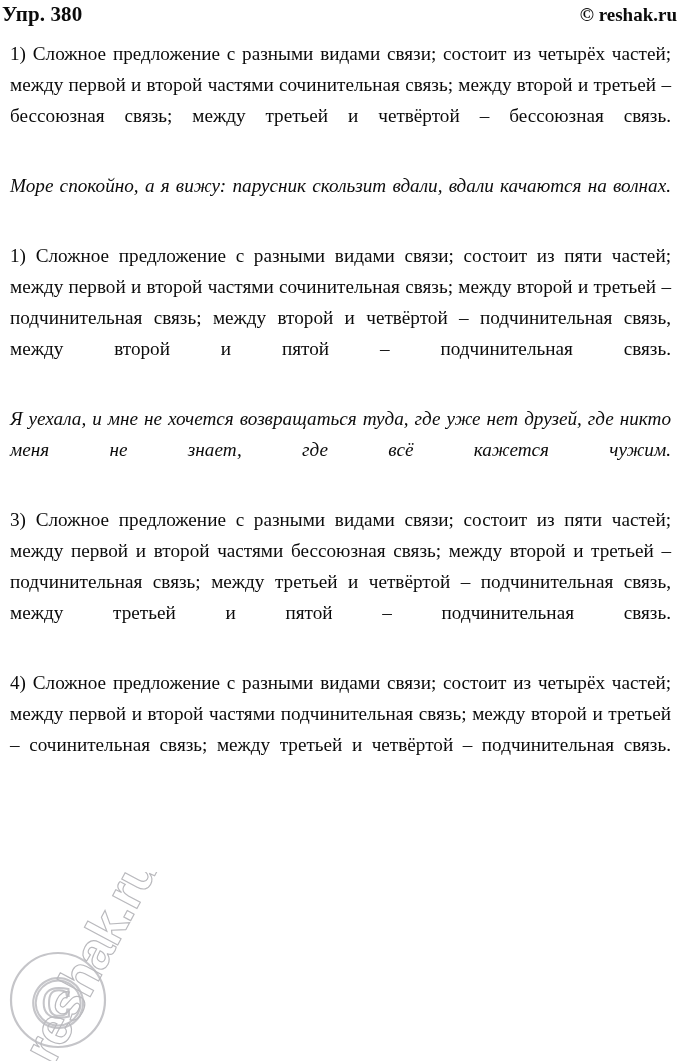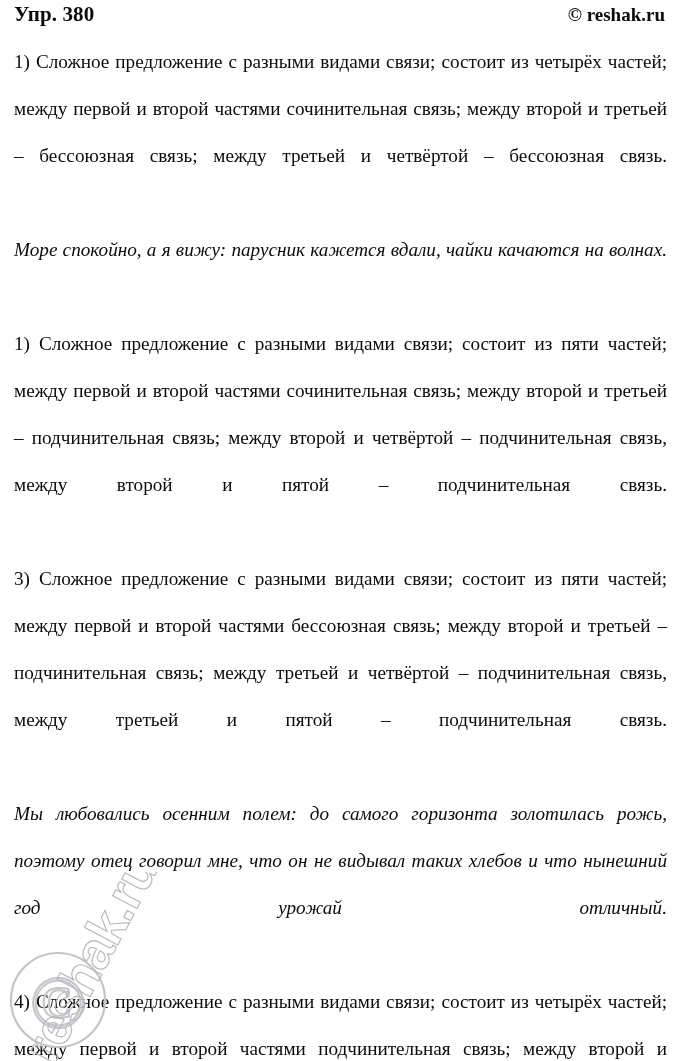--- a/index.html
+++ b/index.html
@@ -15,21 +15,21 @@
     overflow: hidden;
     font-family: "Liberation Serif", "DejaVu Serif", serif;
     color: #0b0b0b;
     -webkit-font-smoothing: antialiased;
   }
 
   
   .page {
     position: absolute;
     inset: 0;
-    padding: 0 12px;
+    padding: 0 0;
     box-sizing: border-box;
   }
 
   
   .header {
     display: flex;
     align-items: baseline;
     justify-content: space-between;
     height: 30px;
     padding: 2px 4px 0 2px;
@@ -51,24 +51,24 @@
 
   
   .content {
     position: relative;
     padding: 0 2px 0 2px;
     margin-top: 8px;
   }
 
   .para {
     font-size: 19.2px;
-    line-height: 47px;
+    line-height: 31px;
     text-align: justify;
     text-justify: inter-word;
-    margin: 0;
+    margin: 8px;
     hyphens: none;
     word-spacing: 0.2px;
   }
   .para.analysis {
     font-style: normal;
   }
   .para.example {
     font-style: italic;
     text-align: justify;
   }
@@ -118,26 +118,26 @@
 <div class="page">
 
   <div class="header">
     <div class="header-title">Упр. 380</div>
     <div class="header-copyright">© reshak.ru</div>
   </div>
 
   <div class="content">
 
     <p class="para analysis">1) Сложное предложение с разными видами связи; состоит из четырёх частей; между первой и второй частями сочинительная связь; между второй и третьей – бессоюзная связь; между третьей и четвёртой – бессоюзная связь.</p>
-    <p class="para example">Море спокойно, а я вижу: парусник кажется вдали, чайки качаются на волнах.</p>
+    <p class="para example">Море спокойно, а я вижу: парусник скользит вдали, вдали качаются на волнах.</p>
 
     <p class="para analysis">1) Сложное предложение с разными видами связи; состоит из пяти частей; между первой и второй частями сочинительная связь; между второй и третьей – подчинительная связь; между второй и четвёртой – подчинительная связь, между второй и пятой – подчинительная связь.</p>
+    <p class="para example">Я уехала, и мне не хочется возвращаться туда, где уже нет друзей, где никто меня не знает, где всё кажется чужим.</p>
 
     <p class="para analysis">3) Сложное предложение с разными видами связи; состоит из пяти частей; между первой и второй частями бессоюзная связь; между второй и третьей – подчинительная связь; между третьей и четвёртой – подчинительная связь, между третьей и пятой – подчинительная связь.</p>
-    <p class="para example">Мы любовались осенним полем: до самого горизонта золотилась рожь, поэтому отец говорил мне, что он не видывал таких хлебов и что нынешний год урожай отличный.</p>
 
     <p class="para analysis">4) Сложное предложение с разными видами связи; состоит из четырёх частей; между первой и второй частями подчинительная связь; между второй и третьей – сочинительная связь; между третьей и четвёртой – подчинительная связь.</p>
 
   </div>
 
   <div class="watermark">
     <svg width="230" height="200" viewBox="0 0 230 200" aria-hidden="true">
       <g>
         <circle class="wm-ring" cx="62" cy="128" r="47"></circle>
         <text class="wm-c" x="62" y="155" text-anchor="middle">©</text>

